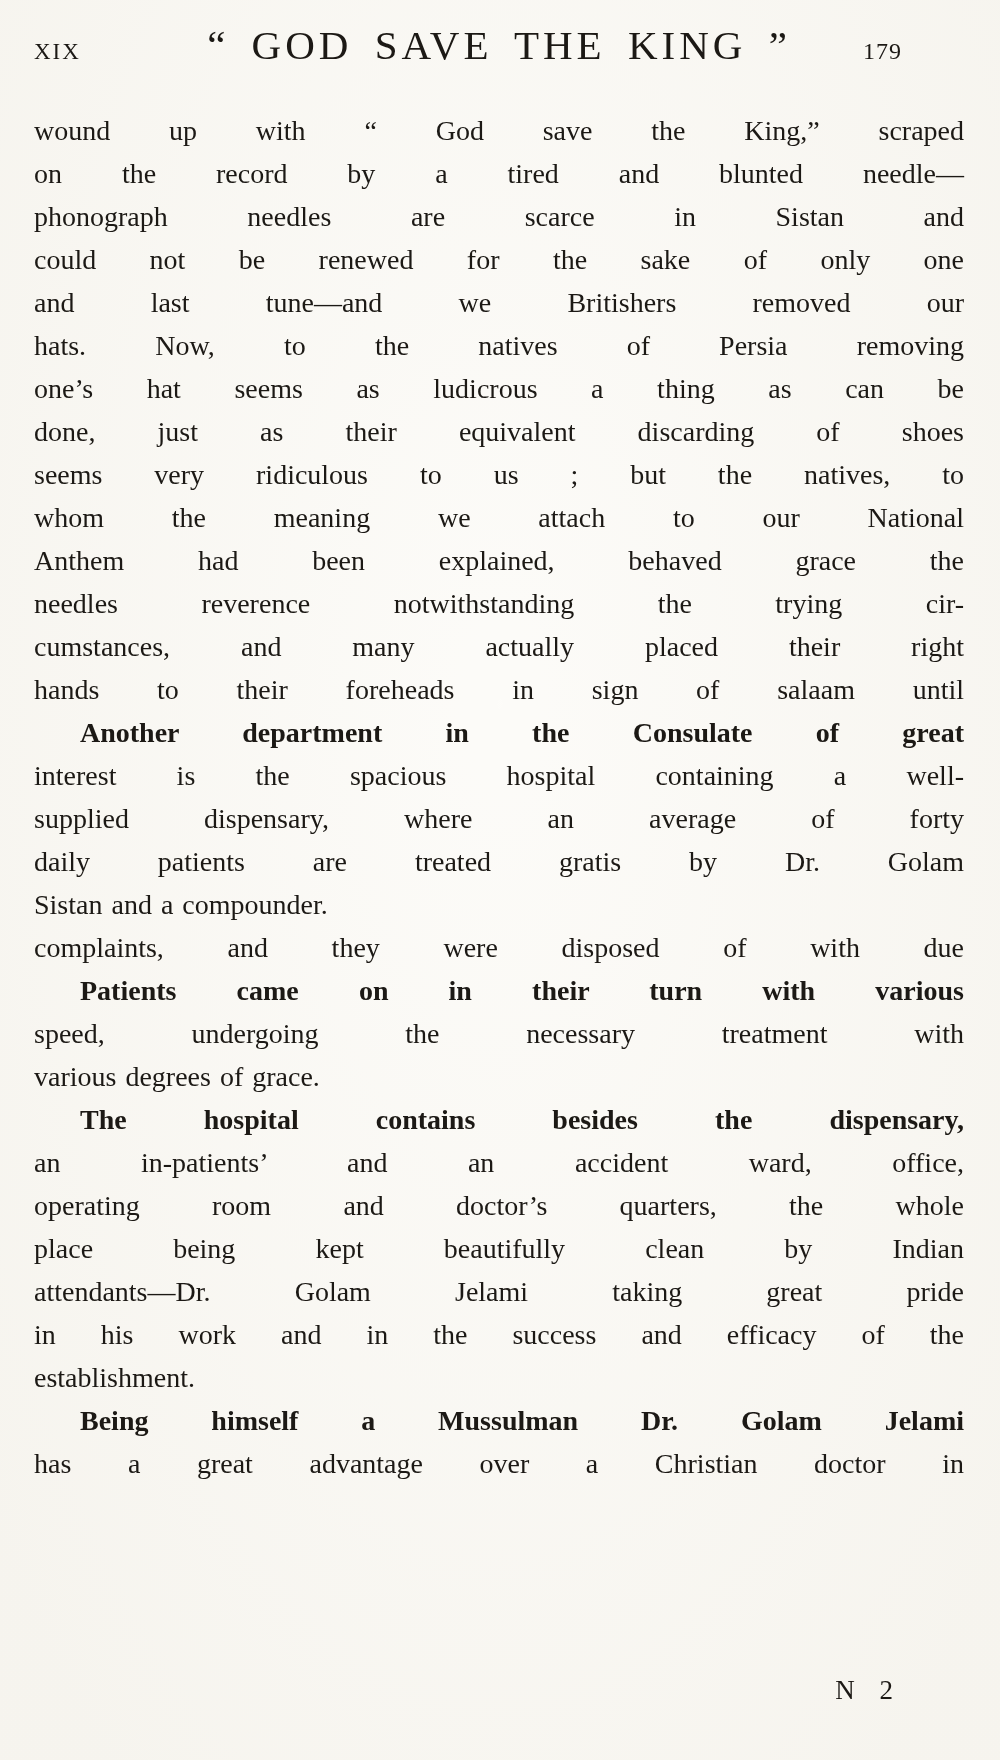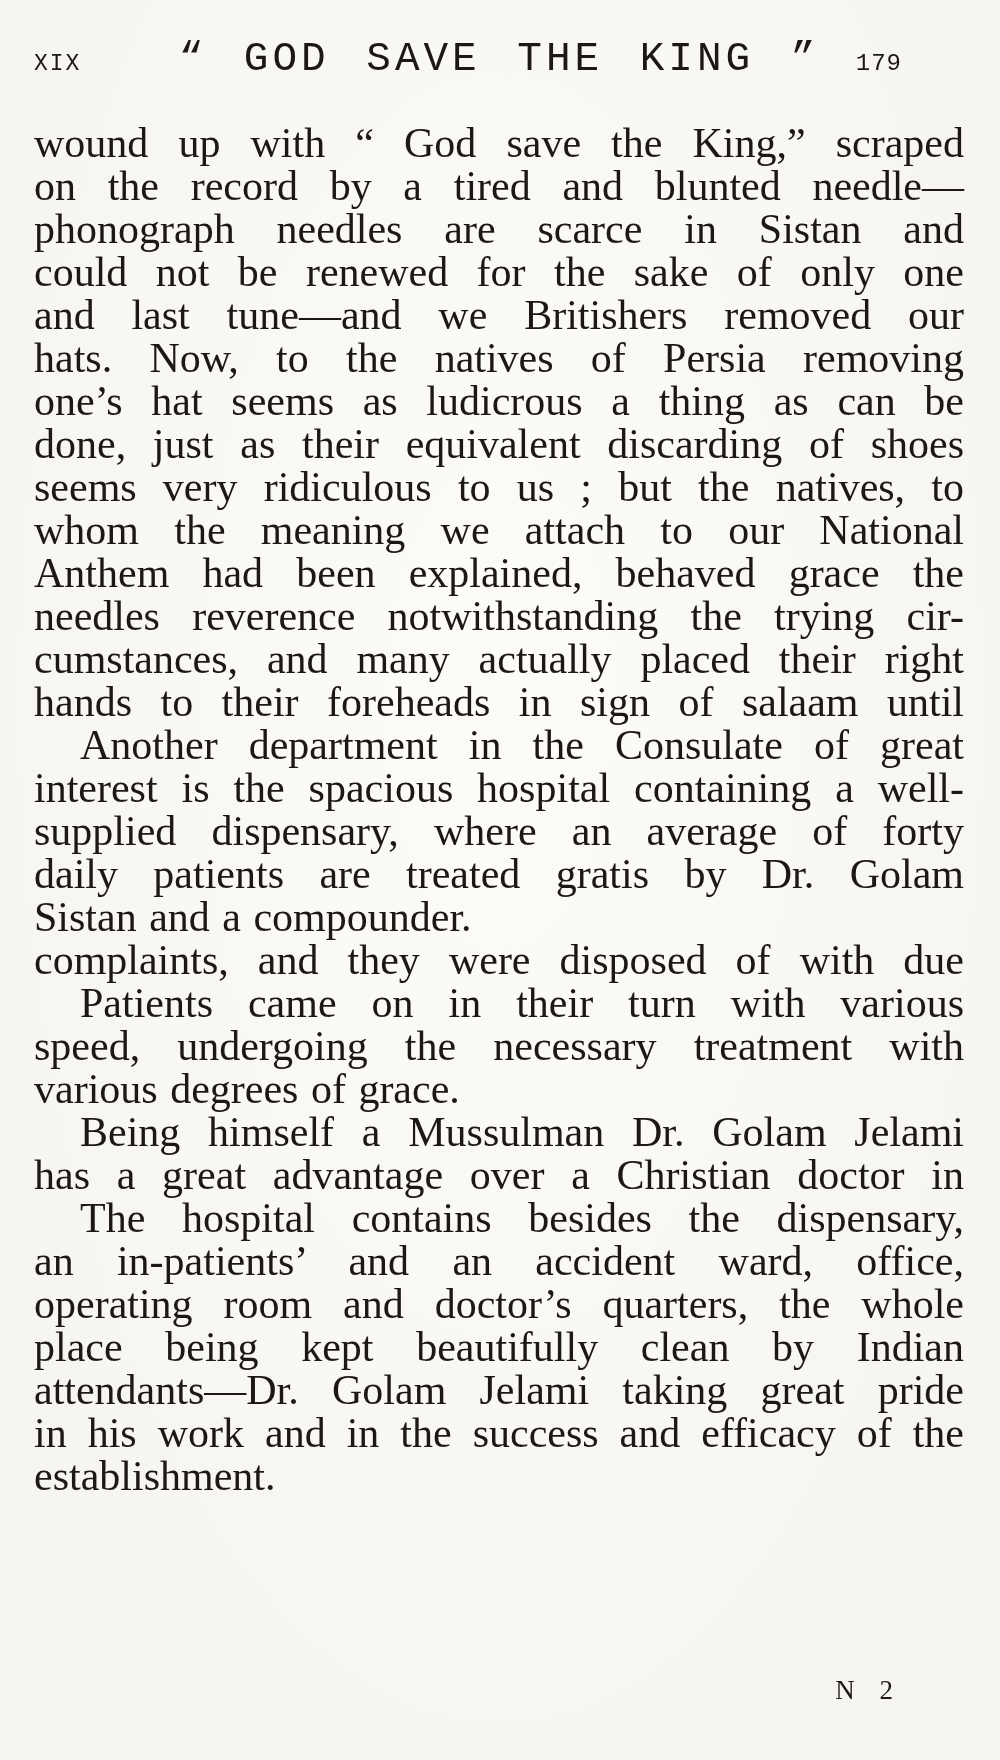--- a/index.html
+++ b/index.html
@@ -23,22 +23,21 @@
     padding: 20px 36px 0 34px;
     background:
       radial-gradient(ellipse at 50% 40%, rgba(255,255,255,0.5), rgba(0,0,0,0.015) 90%),
       #faf8f2;
   }
 
   .running-head {
     display: grid;
     grid-template-columns: 1fr auto 1fr;
     align-items: baseline;
-    margin-top: 16px;
-    font-family: Liberation Mono, monospace;
+    margin-top: 1px;
   }
 
   .chapter {
     justify-self: start;
     font-size: 23px;
     letter-spacing: 2px;
     padding-top: 10px;
   }
 
   .title {
@@ -51,36 +50,37 @@
 
   .folio {
     justify-self: end;
     font-size: 24px;
     letter-spacing: 1px;
     padding-right: 62px;
   }
 
   .text-block {
     margin-top: 40px;
-    font-size: 42px;
+    font-size: 28px;
     line-height: 43px;
     word-spacing: 2px;
   }
 
   .line {
     text-align: justify;
     text-align-last: justify;
   }
 
   .line.last {
     text-align-last: left;
   }
 
   .paragraph.indent .line.first {
     text-indent: 46px;
+    font-weight: bold;
   }
 
   .signature {
     position: absolute;
     right: 106px;
     bottom: 54px;
     font-size: 27px;
     word-spacing: 16px;
     letter-spacing: 1px;
   }
@@ -120,29 +120,29 @@
         <div class="line">daily patients are treated gratis by Dr. Golam</div>
         <div class="line last">Sistan and a compounder.</div>
       </div>
       <div class="paragraph indent">
         <div class="line">complaints, and they were disposed of with due</div>
         <div class="line first">Patients came on in their turn with various</div>
         <div class="line">speed, undergoing the necessary treatment with</div>
         <div class="line last">various degrees of grace.</div>
       </div>
       <div class="paragraph indent">
-        <div class="line first">Being himself a Mussulman Dr. Golam Jelami</div>
-        <div class="line">has a great advantage over a Christian doctor in</div>
-      </div>
-      <div class="paragraph indent">
         <div class="line first">The hospital contains besides the dispensary,</div>
         <div class="line">an in-patients’ and an accident ward, office,</div>
         <div class="line">operating room and doctor’s quarters, the whole</div>
         <div class="line">place being kept beautifully clean by Indian</div>
         <div class="line">attendants—Dr. Golam Jelami taking great pride</div>
         <div class="line">in his work and in the success and efficacy of the</div>
         <div class="line last">establishment.</div>
       </div>
+      <div class="paragraph indent">
+        <div class="line first">Being himself a Mussulman Dr. Golam Jelami</div>
+        <div class="line">has a great advantage over a Christian doctor in</div>
+      </div>
     </main>
 
   <div class="signature">N 2</div>
 
 </div>
 
 </body></html>

